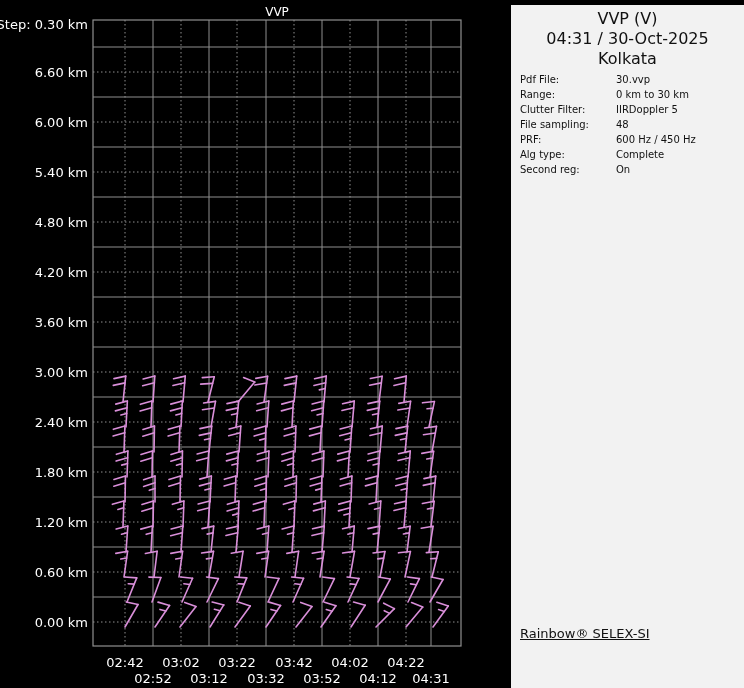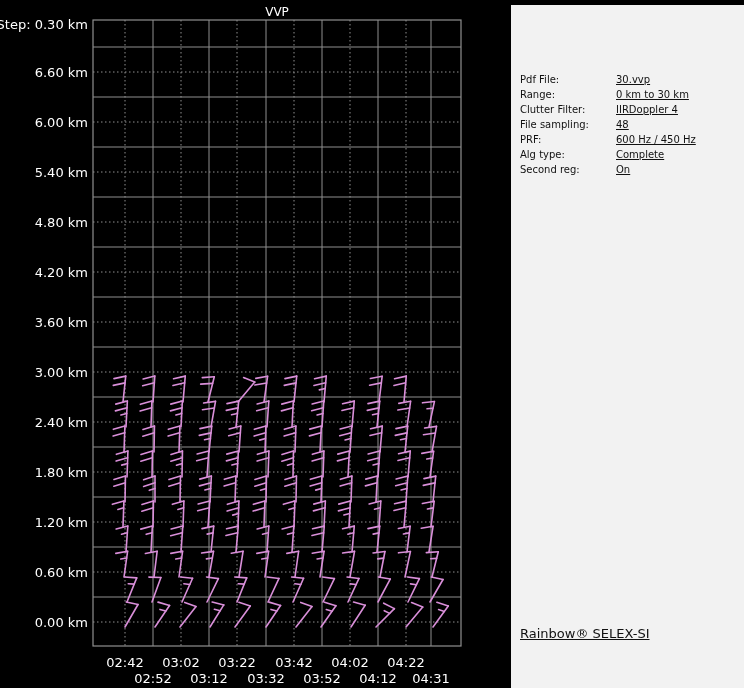--- a/index.html
+++ b/index.html
@@ -11,21 +11,21 @@
   #chart-svg{position:absolute;left:0;top:0;}
   .panel{
     position:absolute;left:511px;top:0;width:233px;height:688px;
     background:#f2f2f2;color:#111;box-sizing:border-box;
   }
   .panel-header{padding-top:4px;text-align:center;}
   .panel-header .h-line{font-size:16px;line-height:20px;color:#111;}
   .fields{position:absolute;left:9px;top:67px;right:2px;}
   .field-row{display:flex;font-size:10px;line-height:15px;color:#111;}
   .field-row .f-label{flex:0 0 96px;white-space:nowrap;}
-  .field-row .f-value{flex:1;white-space:nowrap;text-decoration:underline;}
+  .field-row .f-value{flex:1;white-space:nowrap;}
   .brand{position:absolute;left:9px;top:621px;font-size:13px;color:#111;text-decoration:underline;}
 </style>
 </head>
 <body>
 
 <div class="stage">
 
   <svg id="chart-svg" width="511" height="688">
       <text x="277" y="11" fill="#ffffff" font-size="12" text-anchor="middle" font-family="&quot;DejaVu Sans&quot;,sans-serif">VVP</text>
       <text x="88" y="24" fill="#ffffff" font-size="13" text-anchor="end" font-family="&quot;DejaVu Sans&quot;,sans-serif">Step: 0.30 km</text>
@@ -679,32 +679,37 @@
         <line x1="422.71247785185005" y1="602.0828444789066" x2="411.5860719823559" y2="597.5880594532033"></line>
       </g>
       <g stroke="#d98fd9" stroke-width="1.6" stroke-linecap="round" fill="none">
         <line x1="433" y1="622" x2="448.2824165596043" y2="600.9655581462514"></line>
         <line x1="448.2824165596043" y1="600.9655581462514" x2="436.86957370196615" y2="597.2578610298655"></line>
         <line x1="444.3089882541072" y1="606.434513028226" x2="438.6025668252881" y2="604.580664470033"></line>
       </g>
     </svg>
 
   <aside class="panel">
+    <div class="panel-header">
+      <div class="h-line">VVP (V)</div>
+      <div class="h-line">04:31 / 30-Oct-2025</div>
+      <div class="h-line">Kolkata</div>
+    </div>
     <div class="fields">
         <div class="field-row">
           <span class="f-label">Pdf File:</span>
           <span class="f-value">30.vvp</span>
         </div>
         <div class="field-row">
           <span class="f-label">Range:</span>
           <span class="f-value">0 km to 30 km</span>
         </div>
         <div class="field-row">
           <span class="f-label">Clutter Filter:</span>
-          <span class="f-value">IIRDoppler 4</span>
+          <span class="f-value">IIRDoppler 5</span>
         </div>
         <div class="field-row">
           <span class="f-label">File sampling:</span>
           <span class="f-value">48</span>
         </div>
         <div class="field-row">
           <span class="f-label">PRF:</span>
           <span class="f-value">600 Hz / 450 Hz</span>
         </div>
         <div class="field-row">

